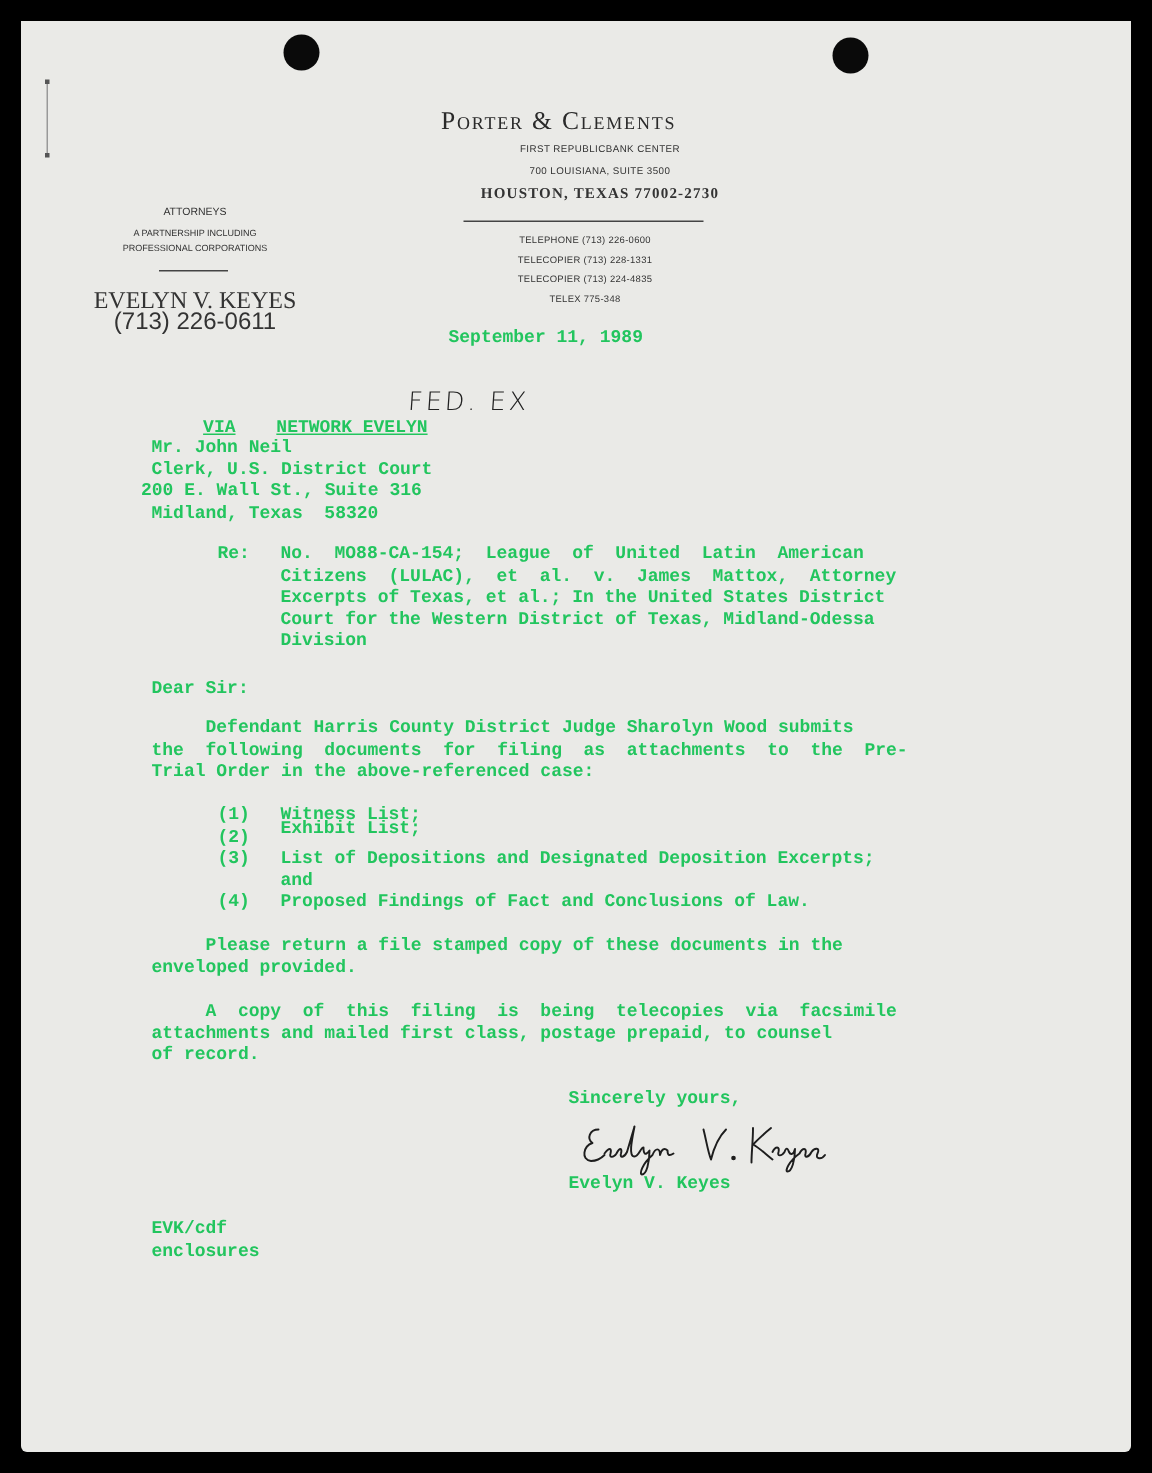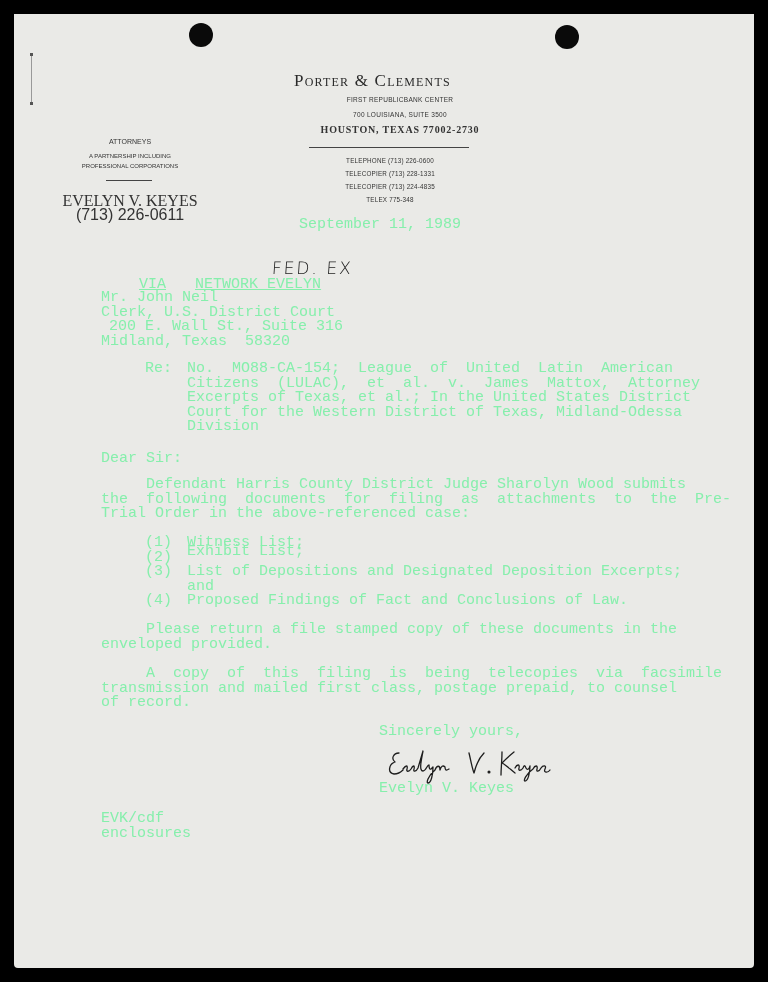--- a/index.html
+++ b/index.html
@@ -83,24 +83,25 @@
       position: absolute;
       left: 320px;
       width: 140px;
       text-align: center;
       font-size: 6.3px;
       letter-spacing: 0.2px;
       color: #333;
     }
     .typed {
       position: absolute;
-      font-size: 15px;
+      font-size: 12px;
       line-height: 14.6px;
-      color: #86efac;
+      color: #22c55e;
       white-space: pre;
+      font-weight: bold;
     }
     .strike {
       text-decoration: line-through;
       text-decoration-thickness: 1.5px;
     }
     .underline {
       text-decoration: underline;
       margin-left: 20px;
     }
     .handwritten {
@@ -156,21 +157,21 @@
 
 <div class="typed mono" style="left:299px; top:218px;">September 11, 1989</div>
 
 <div class="typed mono" style="left:101px; top:263px;">
   <span class="underline">VIA</span> <span class="underline strike">NETWORK EVELYN</span>
 </div>
 <div class="handwritten" style="left:272px; top:258px;">FED. EX</div>
 
 <div class="typed mono" style="left:101px; top:291px;">Mr. John Neil</div>
 <div class="typed mono" style="left:101px; top:305.5px;">Clerk, U.S. District Court</div>
-<div class="typed mono" style="left:109px; top:320px;">200 E. Wall St., Suite 316</div>
+<div class="typed mono" style="left:94px; top:320px;">200 E. Wall St., Suite 316</div>
 <div class="typed mono" style="left:101px; top:334.5px;">Midland, Texas  58320</div>
 
 <div class="typed mono" style="left:145px; top:362px;">Re:</div>
 <div class="typed mono" style="left:187px; top:362px;">No.  MO88-CA-154;  League  of  United  Latin  American</div>
 <div class="typed mono" style="left:187px; top:376.5px;">Citizens  (LULAC),  et  al.  v.  James  Mattox,  Attorney</div>
 <div class="typed mono" style="left:187px; top:391px;">Excerpts of Texas, et al.; In the United States District</div>
 <div class="typed mono" style="left:187px; top:405.5px;">Court for the Western District of Texas, Midland-Odessa</div>
 <div class="typed mono" style="left:187px; top:420px;">Division</div>
 
 <div class="typed mono" style="left:101px; top:452px;">Dear Sir:</div>
@@ -186,21 +187,21 @@
 <div class="typed mono" style="left:145px; top:565px;">(3)</div>
 <div class="typed mono" style="left:187px; top:565px;">List of Depositions and Designated Deposition Excerpts;</div>
 <div class="typed mono" style="left:187px; top:579.5px;">and</div>
 <div class="typed mono" style="left:145px; top:594px;">(4)</div>
 <div class="typed mono" style="left:187px; top:594px;">Proposed Findings of Fact and Conclusions of Law.</div>
 
 <div class="typed mono" style="left:101px; top:623px;">     Please return a file stamped copy of these documents in the</div>
 <div class="typed mono" style="left:101px; top:637.5px;">enveloped provided.</div>
 
 <div class="typed mono" style="left:101px; top:667px;">     A  copy  of  this  filing  is  being  telecopies  via  facsimile</div>
-<div class="typed mono" style="left:101px; top:681.5px;">transmission and mailed first class, postage prepaid, to counsel</div>
+<div class="typed mono" style="left:101px; top:681.5px;">attachments and mailed first class, postage prepaid, to counsel</div>
 <div class="typed mono" style="left:101px; top:696px;">of record.</div>
 
 <div class="typed mono" style="left:379px; top:725px;">Sincerely yours,</div>
 
 <div class="signature">
   <svg viewBox="0 0 180 42">
     <g fill="none" stroke="#1e1e1e" stroke-width="1.3" stroke-linecap="round" stroke-linejoin="round">
 
       <path d="M14 10 C8 10 6 16 10 19 C4 21 2 30 9 31 C13 31 16 29 18 27"></path>
 

